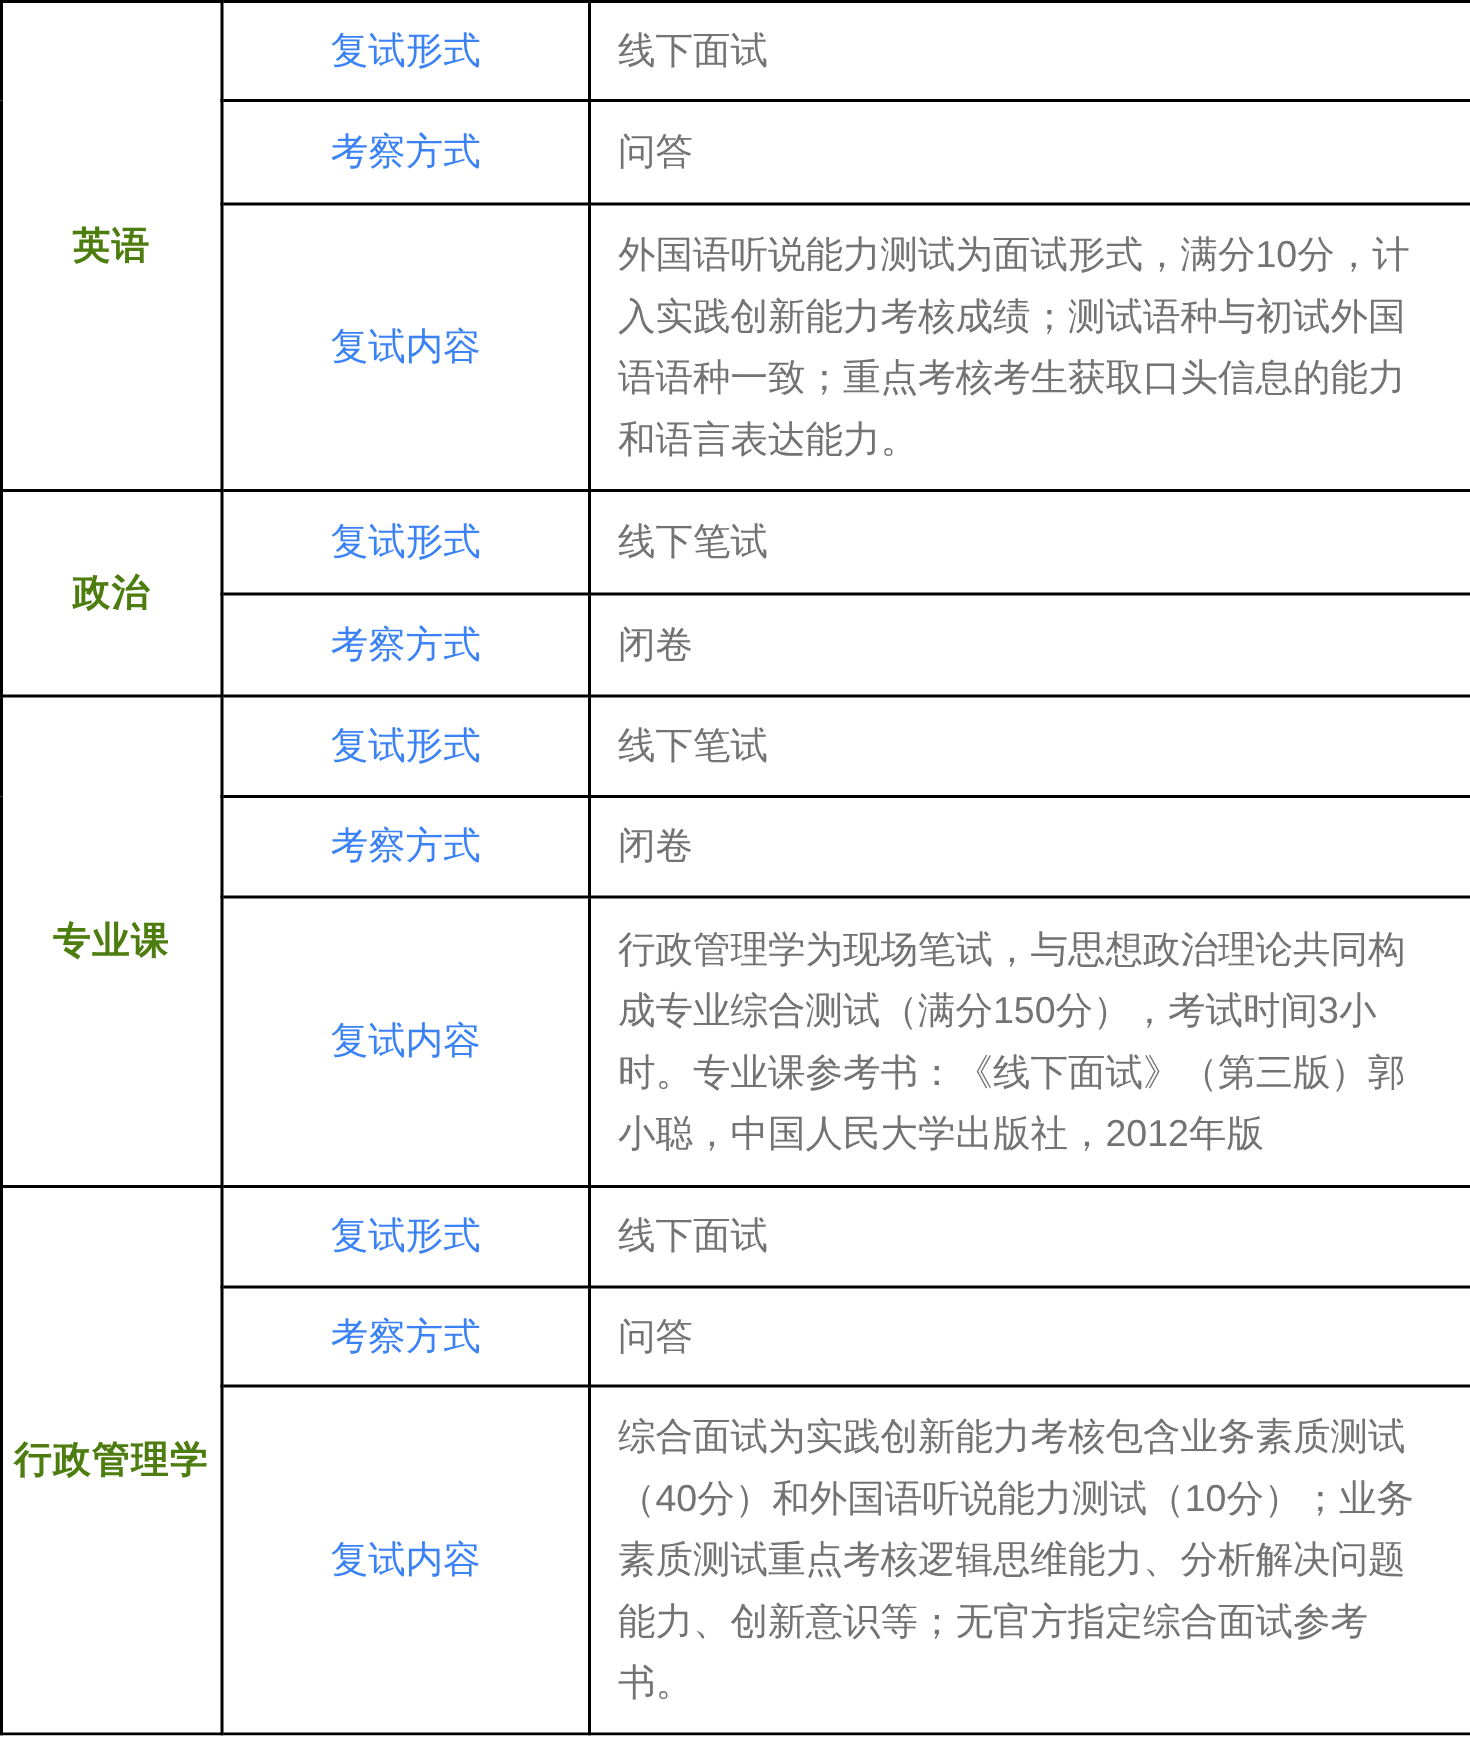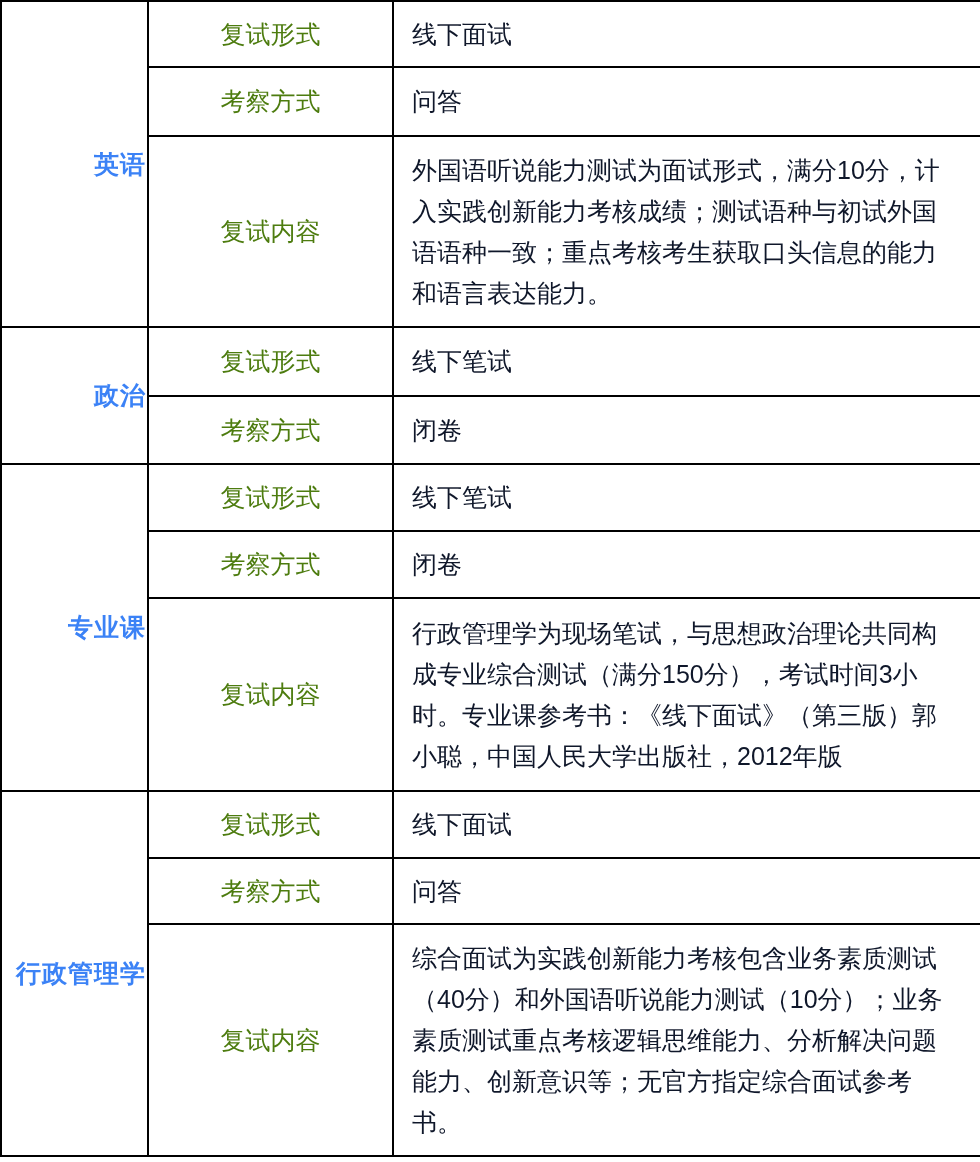--- a/index.html
+++ b/index.html
@@ -24,34 +24,34 @@
     vertical-align: middle;
     font-size: 25px;
     line-height: 41px;
     overflow: hidden;
   }
   col.c1 { width: 147px; }
   col.c2 { width: 245px; }
   col.c3 { width: 588px; }
 
   td.subject-cell {
-    text-align: right;
+    text-align: center;
     font-weight: bold;
     font-size: 26px;
-    color: #3b82f6;
+    color: #4d7c0f;
     letter-spacing: 1px;
   }
   td.label-cell {
     text-align: center;
-    color: #4d7c0f;
+    color: #3b82f6;
   }
   td.value-cell {
     text-align: left;
     padding: 10px 22px 10px 18px;
-    color: #0f172a;
+    color: #737373;
     border-radius: 32px;
   }
   
   tr.r-66  { height: 66px; }
   tr.r-67  { height: 67px; }
   tr.r-68  { height: 68px; }
   tr.r-69  { height: 69px; }
   tr.r-191 { height: 191px; }
   tr.r-193 { height: 193px; }
   tr.r-232 { height: 232px; }

